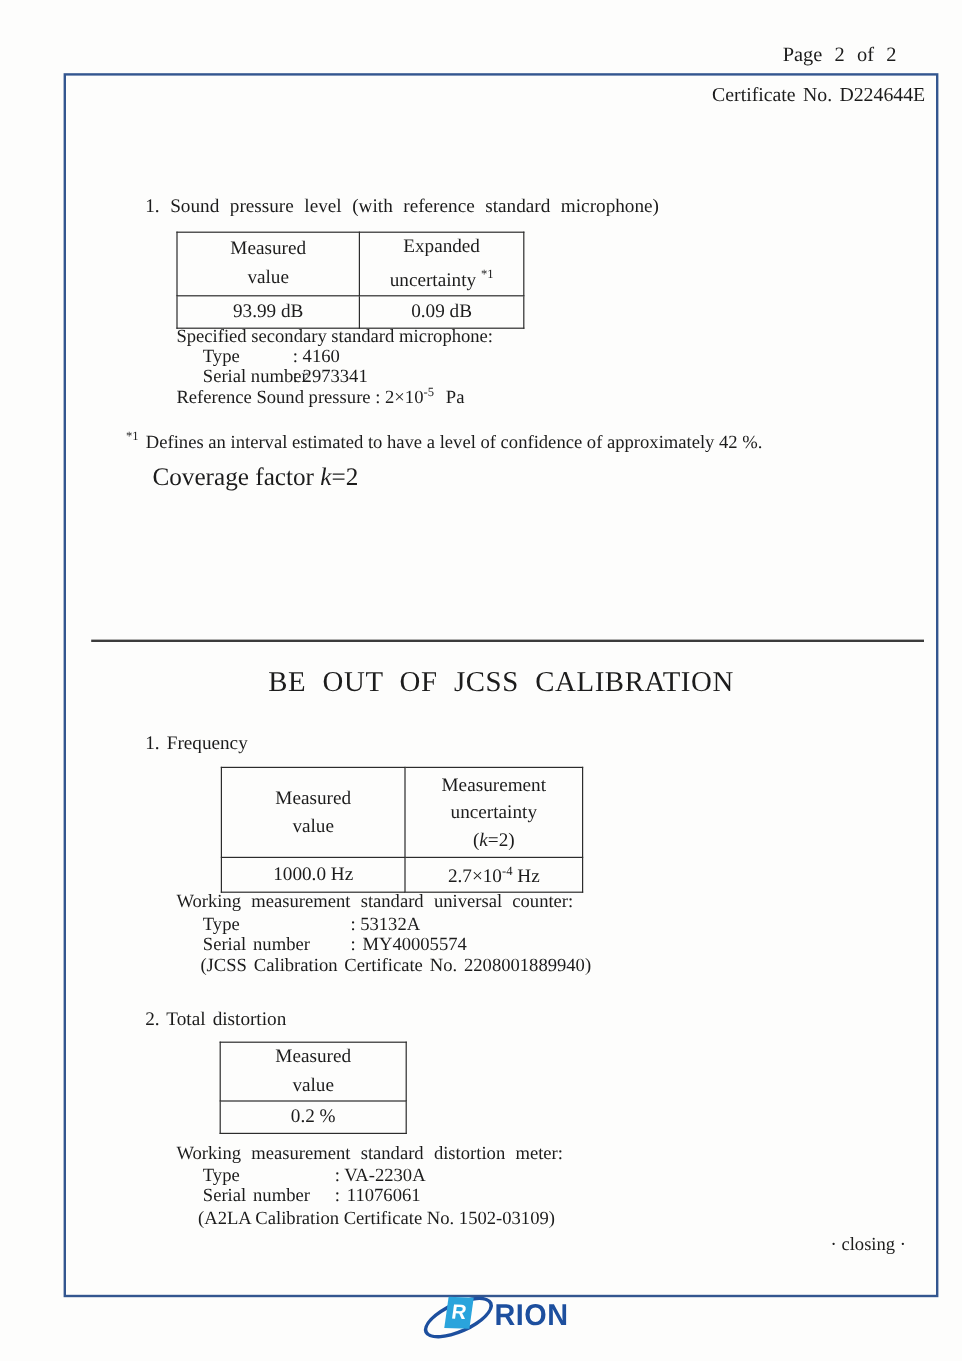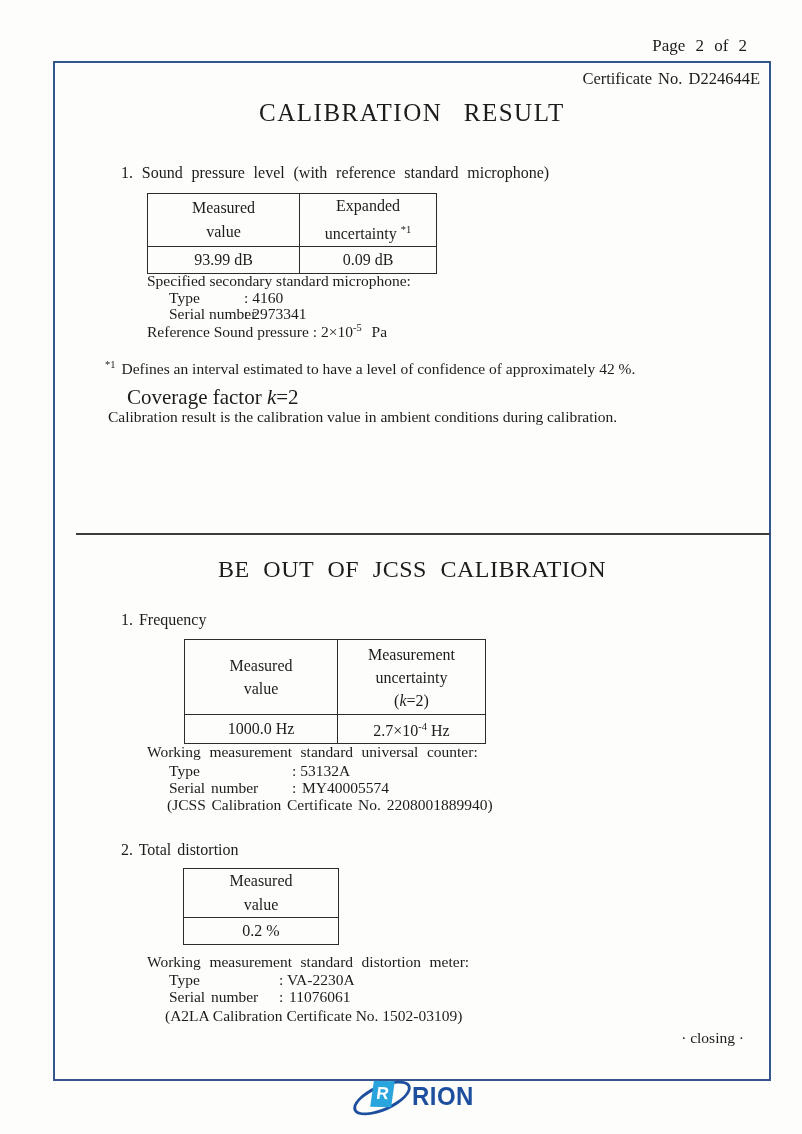--- a/index.html
+++ b/index.html
@@ -12,21 +12,21 @@
   }
   .abs{position:absolute;}
   .wsp{word-spacing:0.30em;}
   .wsp-sm{word-spacing:0.12em;}
 
   .page-num{
     top:36px;right:55px;font-size:17px;word-spacing:0.35em;text-align:center;
   }
   .frame{
     left:53px;top:61px;width:714px;height:1016px;
-    border:2px solid #33568f;background:transparent;
+    border:2px solid #33568f;background:transparent;padding-left:11px;
   }
   
   .cert-no{top:6px;right:9px;font-size:16.5px;}
   .doc-title{
     top:36px;left:0;width:100%;text-align:center;
     font-size:25px;font-weight:500;letter-spacing:1.5px;word-spacing:0.55em;
   }
   .sec-heading{font-size:16px;}
   .h-spl{top:101px;left:66px;}
   .h-freq{top:548px;left:66px;}
@@ -122,21 +122,20 @@
 </style>
 </head>
 <body>
 
 <div class="abs page-num">Page 2 of 2</div>
 
 <div class="abs frame">
 
   <div class="abs cert-no wsp-sm">Certificate No. D224644E</div>
 
-  <div class="abs doc-title">CALIBRATION RESULT</div>
 
   <div class="abs sec-heading h-spl wsp">1. Sound pressure level (with reference standard microphone)</div>
 
   <table class="abs ctbl tbl1">
     <tbody>
         <tr class="hdr">
       <td class="c1">
         <span>Measured</span><br>
         <span>value</span>
       </td>
@@ -165,21 +164,20 @@
     <span><span>2×10</span><sup class="s">-5</sup></span>
     <span style="margin-left:6px;">Pa</span>
   </div>
 
   <div class="abs fn">
     <sup class="fn-marker">*1</sup><span>Defines an interval estimated to have a level of confidence of approximately 42 %.</span>
   </div>
   <div class="abs coverage">
     <span>Coverage factor </span><span class="it">k</span><span>=2</span>
   </div>
-  <div class="abs ambient">Calibration result is the calibration value in ambient conditions during calibration.</div>
 
   <div class="abs divider"></div>
 
   <div class="abs jcss-title">BE OUT OF JCSS CALIBRATION</div>
 
   <div class="abs sec-heading h-freq wsp-sm">1. Frequency</div>
 
   <table class="abs ctbl tbl2">
     <tbody>
         <tr class="hdr">

